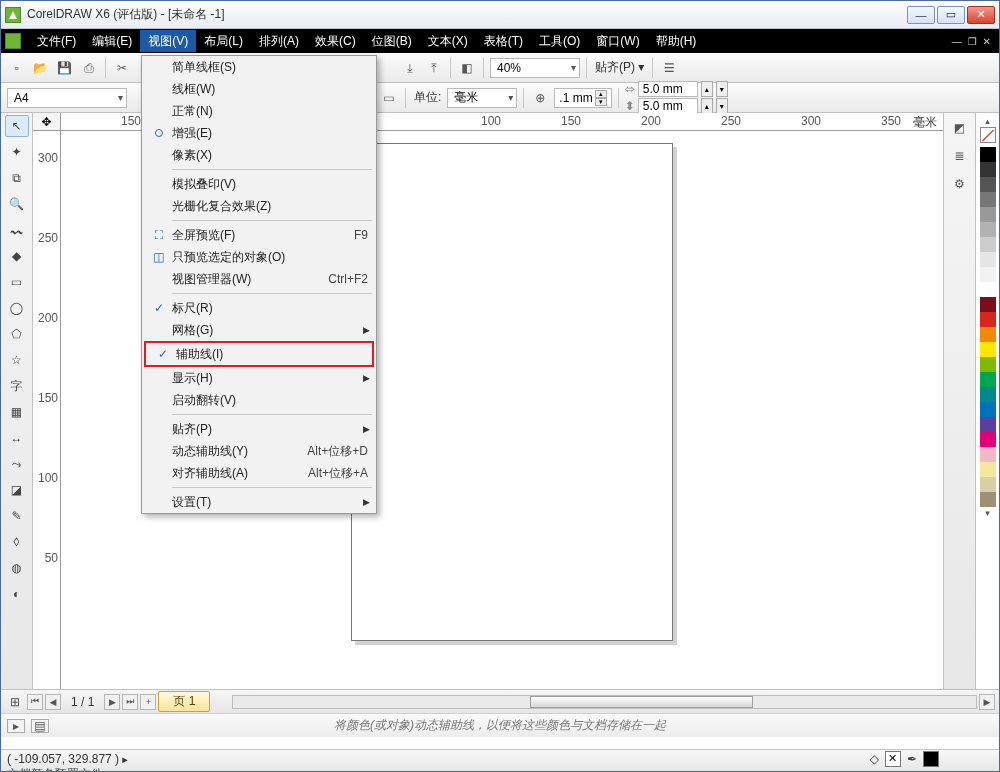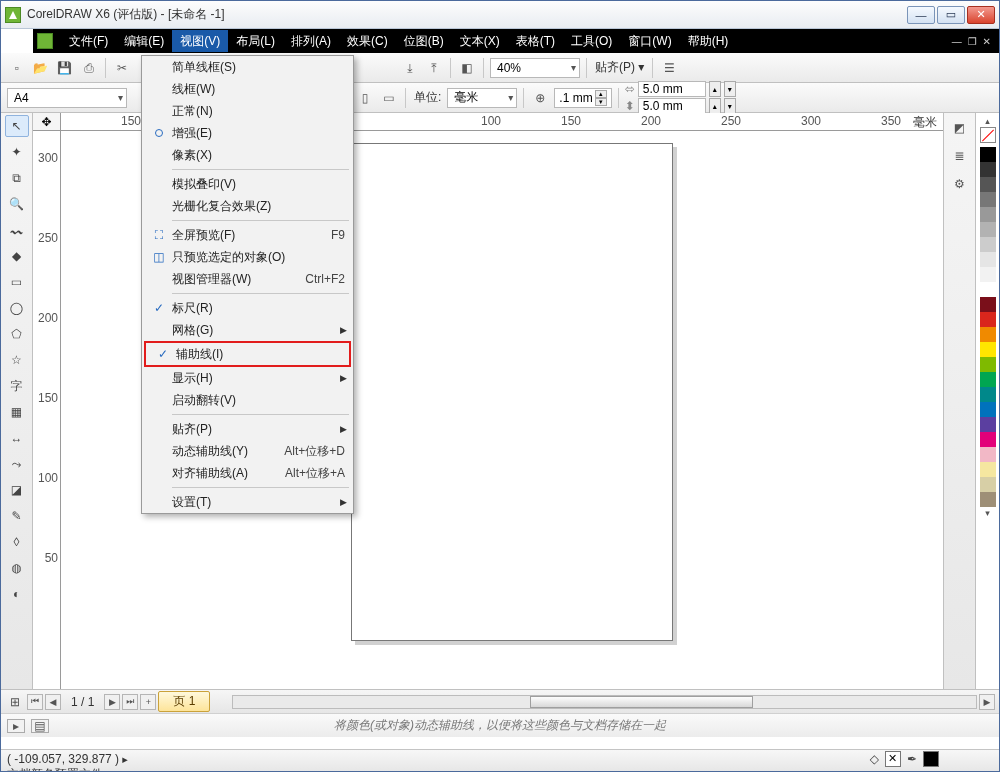--- a/index.html
+++ b/index.html
@@ -3,21 +3,21 @@
 <meta charset="utf-8">
 <style>
 * { box-sizing: border-box; margin: 0; padding: 0; font-family: "Microsoft YaHei", SimSun, Arial, sans-serif; font-size: 12px; }
 body { background: #fff; width: 1000px; height: 772px; overflow: hidden; position: relative; border: 1px solid #4b6a9c; }
 .titlebar { height: 28px; background: linear-gradient(#fdfdfd,#e8ecf1); display:flex; align-items:center; padding:0 4px; border-bottom:1px solid #b9c6d6;}
 .titlebar .app-icon { width:16px; height:16px; background:#6fb536; border:1px solid #4c8a24; margin-right:6px; display:flex;align-items:center;justify-content:center;}
 .titlebar .title { color:#333; }
 .winbtns { margin-left:auto; display:flex; gap:2px;}
 .winbtn { width:28px; height:18px; border:1px solid #7a94b8; background:linear-gradient(#f5f9fe,#d4e2f3); border-radius:2px; display:flex;align-items:center;justify-content:center; font-size:11px; color:#2a3a55;}
 .winbtn.close { background:linear-gradient(#f39a8f,#d9442e); color:#fff; border-color:#a72f1f;}
-.menubar { height:24px; background:#000; color:#fff; display:flex; align-items:center; padding:0 4px;margin-left:32px;}
+.menubar { height:24px; background:#000; color:#fff; display:flex; align-items:center; padding:0 4px;}
 .menubar .menu-icon{ width:16px;height:16px;background:#6fb536;border:1px solid #4c8a24;margin-right:8px;}
 .menubar .menuitem { padding:0 8px; height:22px; display:flex; align-items:center; cursor:default;}
 .menubar .menuitem.active { background:#1a5aa8;}
 .menubar .mdi{ margin-left:auto; display:flex; gap:6px; padding-right:4px;}
 .menubar .mdi span{ color:#ccc; font-size:10px;}
 .toolbar1,.toolbar2 { height:30px; background:linear-gradient(#fbfbfb,#eaeaea); border-bottom:1px solid #c0c0c0; display:flex; align-items:center; padding:0 6px; gap:4px;}
 .tbtn { width:20px; height:20px; display:flex; align-items:center; justify-content:center; color:#555; border-radius:2px;}
 .tsep { width:1px; height:20px; background:#c8c8c8; margin:0 2px;}
 .combo { height:20px; border:1px solid #b8b8b8; background:#fff; display:flex; align-items:center; padding:0 25px 0 6px; position:relative; min-width:60px;}
 .combo::after{ content:"▾"; position:absolute; right:3px; font-size:10px; color:#555;}
@@ -38,21 +38,21 @@
 .vruler .tick{ position:absolute; right:2px;}
 .canvasview{ position:absolute; left:28px; top:18px; right:0; bottom:0; background:#fff; overflow:hidden;}
 .page{ position:absolute; left:290px; top:12px; width:322px; height:498px; background:#fff; border:1px solid #777; box-shadow:4px 4px 0 rgba(0,0,0,0.18);}
 .righttools{ width:32px; background:linear-gradient(#f5f5f5,#e7e7e7); border-left:1px solid #c0c0c0; display:flex;flex-direction:column;align-items:center;padding-top:4px;gap:6px;}
 .righttools .rt{ width:22px;height:22px; display:flex;align-items:center;justify-content:center;color:#555;}
 .palette{ width:24px; background:#fff; border-left:1px solid #c0c0c0; display:flex; flex-direction:column; align-items:center; padding:2px 0;}
 .palette .nocolor{ width:16px;height:16px;border:1px solid #888;background:#fff;position:relative;margin-bottom:4px;}
 .palette .nocolor::after{content:"";position:absolute;left:-1px;right:-1px;top:7px;border-top:1px solid red;transform:rotate(-45deg);}
 .palette .up,.palette .dn{width:16px;height:12px;display:flex;align-items:center;justify-content:center;font-size:9px;color:#555;}
 .swatch{ width:16px; height:15px;}
-.dropdown{ position:absolute; left:140px; top:54px; width:213px; background:#f2f2f2; border:1px solid #9a9a9a; box-shadow:3px 3px 6px rgba(0,0,0,0.3); z-index:50;}
+.dropdown{ position:absolute; left:140px; top:54px; width:236px; background:#f2f2f2; border:1px solid #9a9a9a; box-shadow:3px 3px 6px rgba(0,0,0,0.3); z-index:50;}
 .dropdown .row{ height:22px; display:flex; align-items:center; padding:0 8px 0 4px; position:relative;}
 .dropdown .iconcol{ width:26px; display:flex; align-items:center; justify-content:center; color:#2a6cc0;}
 .dropdown .lbl{ flex:1; color:#222;}
 .dropdown .sc{ color:#444; padding-left:8px;}
 .dropdown .arrow{ position:absolute; right:6px; font-size:9px; color:#333;}
 .dropdown .dsep{ height:1px; background:#c8c8c8; margin:3px 4px 3px 30px;}
 .dropdown .hl{ border:2px solid #e21c1c; margin:0 2px; height:26px;}
 .bottomstrip{ position:absolute; left:0; right:0; bottom:58px; height:24px; background:linear-gradient(#f6f6f6,#e6e6e6); border-top:1px solid #c0c0c0; display:flex; align-items:center; padding:0 4px; gap:2px;}
 .pgbtn{ width:16px;height:16px;border:1px solid #b5b5b5;background:#f0f0f0;display:flex;align-items:center;justify-content:center;font-size:9px;color:#555;}
 .pgtab{ padding:1px 14px; background:linear-gradient(#fff9dc,#fde49a); border:1px solid #caa23a; border-radius:2px; color:#5a3d00;}
@@ -65,21 +65,21 @@
 .statusbar .row1{font-size:11px;color:#333}
 .statusbar .row2{font-size:11px;color:#333; display:flex; align-items:center;}
 .statusbar .swblk{ position:absolute; right:60px; bottom:4px; display:flex; gap:6px; align-items:center;}
 .swblk .sw{ width:16px;height:16px;border:1px solid #777;}
 .swblk .nox{ width:16px;height:16px;border:1px solid #777; background:#fff; position:relative;}
 .swblk .nox::after{content:"✕";position:absolute;left:2px;top:0;color:#000;font-size:11px}
 .check{ color:#2a6cc0; font-size:12px;}
 .dot{ width:8px;height:8px;border:1px solid #2a6cc0;border-radius:50%;}
 .sizecontrol{display:flex;flex-direction:column;gap:1px}
 .sizecontrol .sline{display:flex;align-items:center;gap:3px}
-.sizecontrol .sfield{height:16px;width:68px;border:1px solid #b8b8b8;background:#fff;padding:0 4px;display:flex;align-items:center}
+.sizecontrol .sfield{height:16px;width:60px;border:1px solid #b8b8b8;background:#fff;padding:0 4px;display:flex;align-items:center}
 .sizecontrol .tiny{width:12px;height:16px;border:1px solid #aaa;background:#eee;display:flex;align-items:center;justify-content:center;font-size:8px}
 </style>
 </head>
 <body>
 
 <div class="titlebar">
   <div class="app-icon">
       <svg width="10" height="10">
         <path d="M1 9 L5 1 L9 9 Z" fill="#fff"></path>
       </svg>

